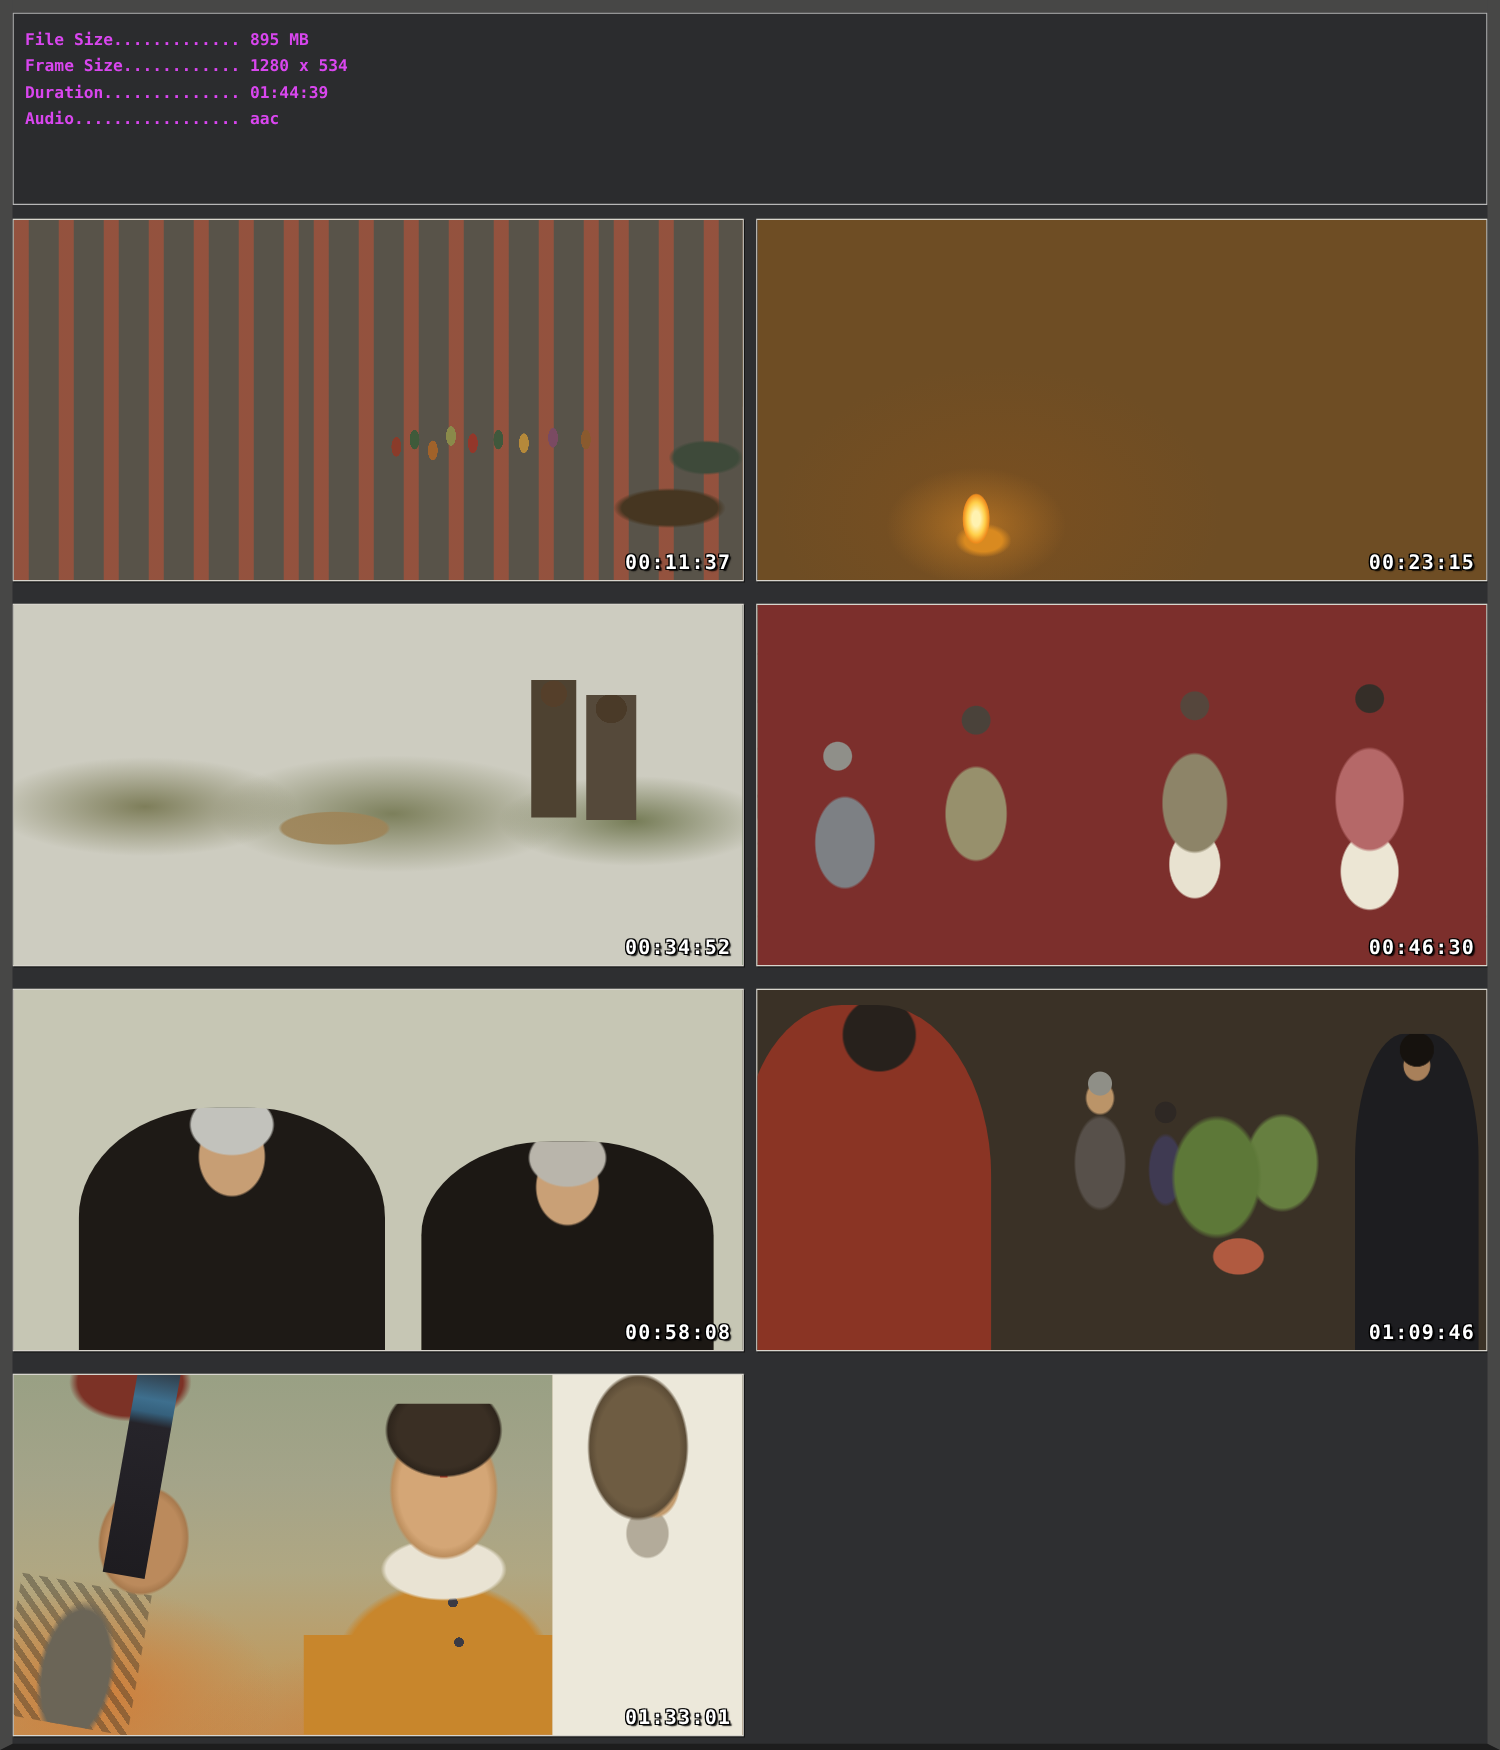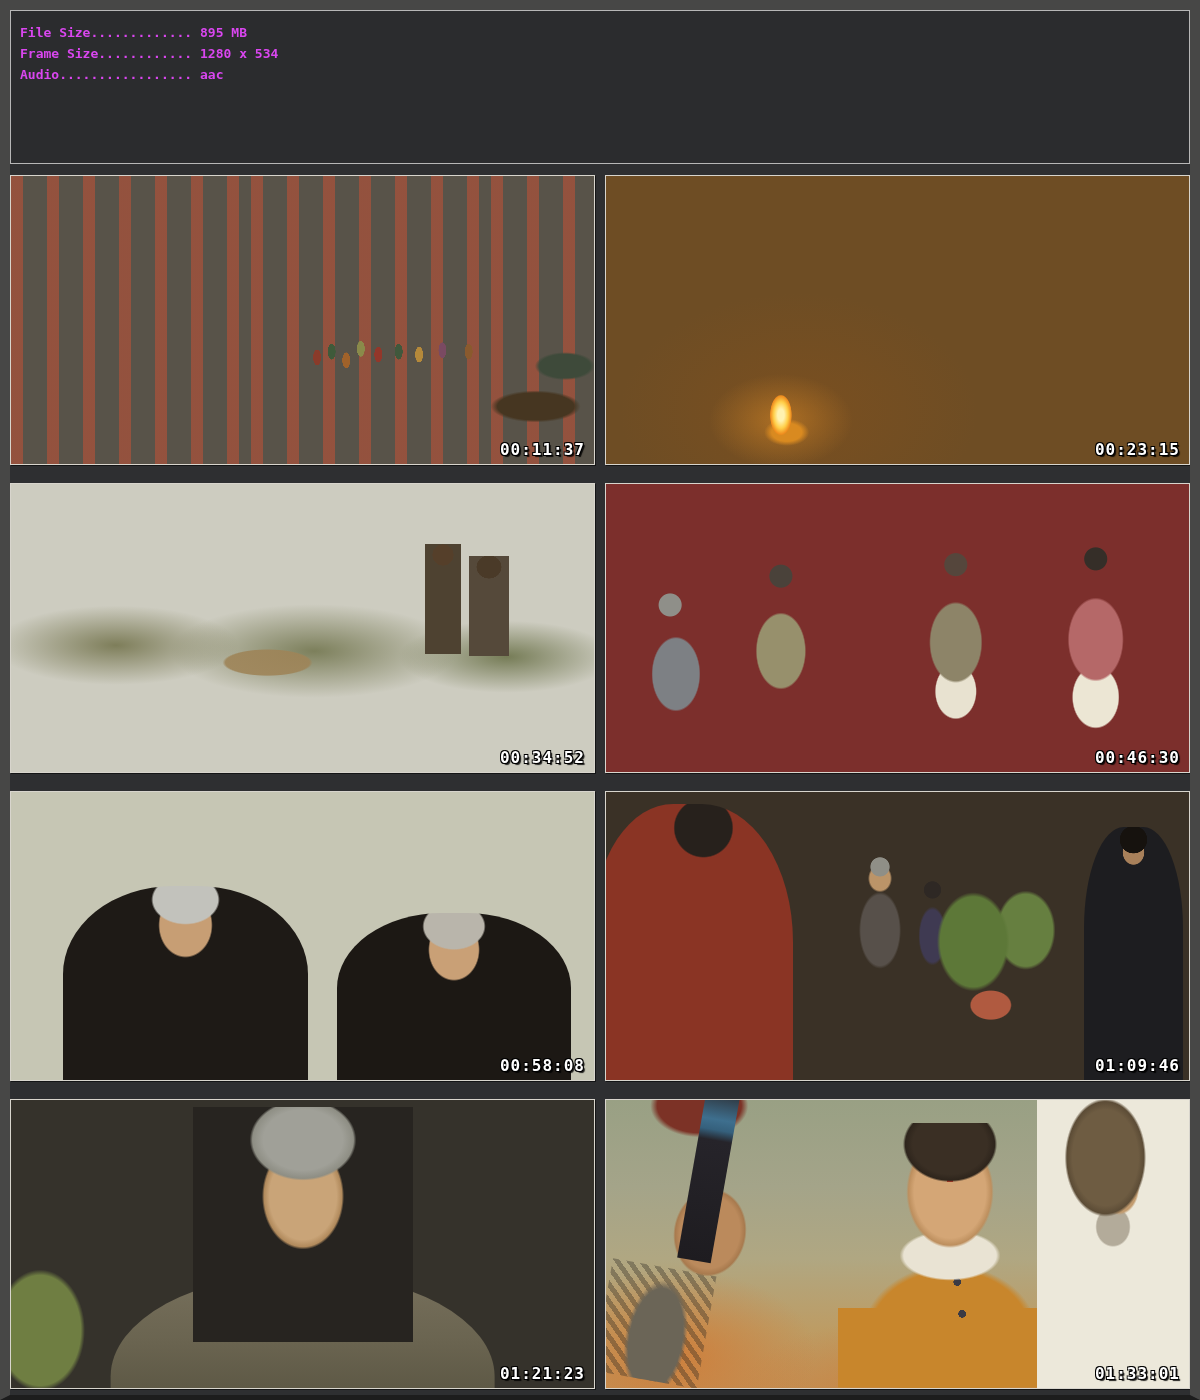--- a/index.html
+++ b/index.html
@@ -224,20 +224,21 @@
 </head>
 <body>
 
 <div class="page-frame"></div>
 
 <div class="content">
 
   <div class="meta-panel">
     <div class="meta-line"><span>File Size</span><span>.............</span><span class="val">895 MB</span></div>
     <div class="meta-line"><span>Frame Size</span><span>............</span><span class="val">1280 x 534</span></div>
+    <div class="meta-line"><span>Duration</span><span>..............</span><span class="val">01:44:39</span></div>
     <div class="meta-line"><span>Audio</span><span>.................</span><span class="val">aac</span></div>
   </div>
 
   <div class="grid">
 
     <figure class="shot" title="village-street-daytime">
       <div class="scene s1"></div>
       <span class="ts">00:11:37</span>
     </figure>
 
@@ -259,24 +260,20 @@
     <figure class="shot" title="outdoor-audience-elderly-men">
       <div class="scene s5"></div>
       <span class="ts">00:58:08</span>
     </figure>
 
     <figure class="shot" title="courtyard-confrontation">
       <div class="scene s6"></div>
       <span class="ts">01:09:46</span>
     </figure>
 
-    <figure class="shot" title="elderly-man-closeup">
-      <div class="scene s7"></div>
-      <span class="ts">01:21:23</span>
-    </figure>
 
     <figure class="shot" title="smiling-man-with-microphone">
       <div class="scene s8">
         <div class="fg-right8"></div>
       </div>
       <span class="ts">01:33:01</span>
     </figure>
 
   </div>
 </div>

